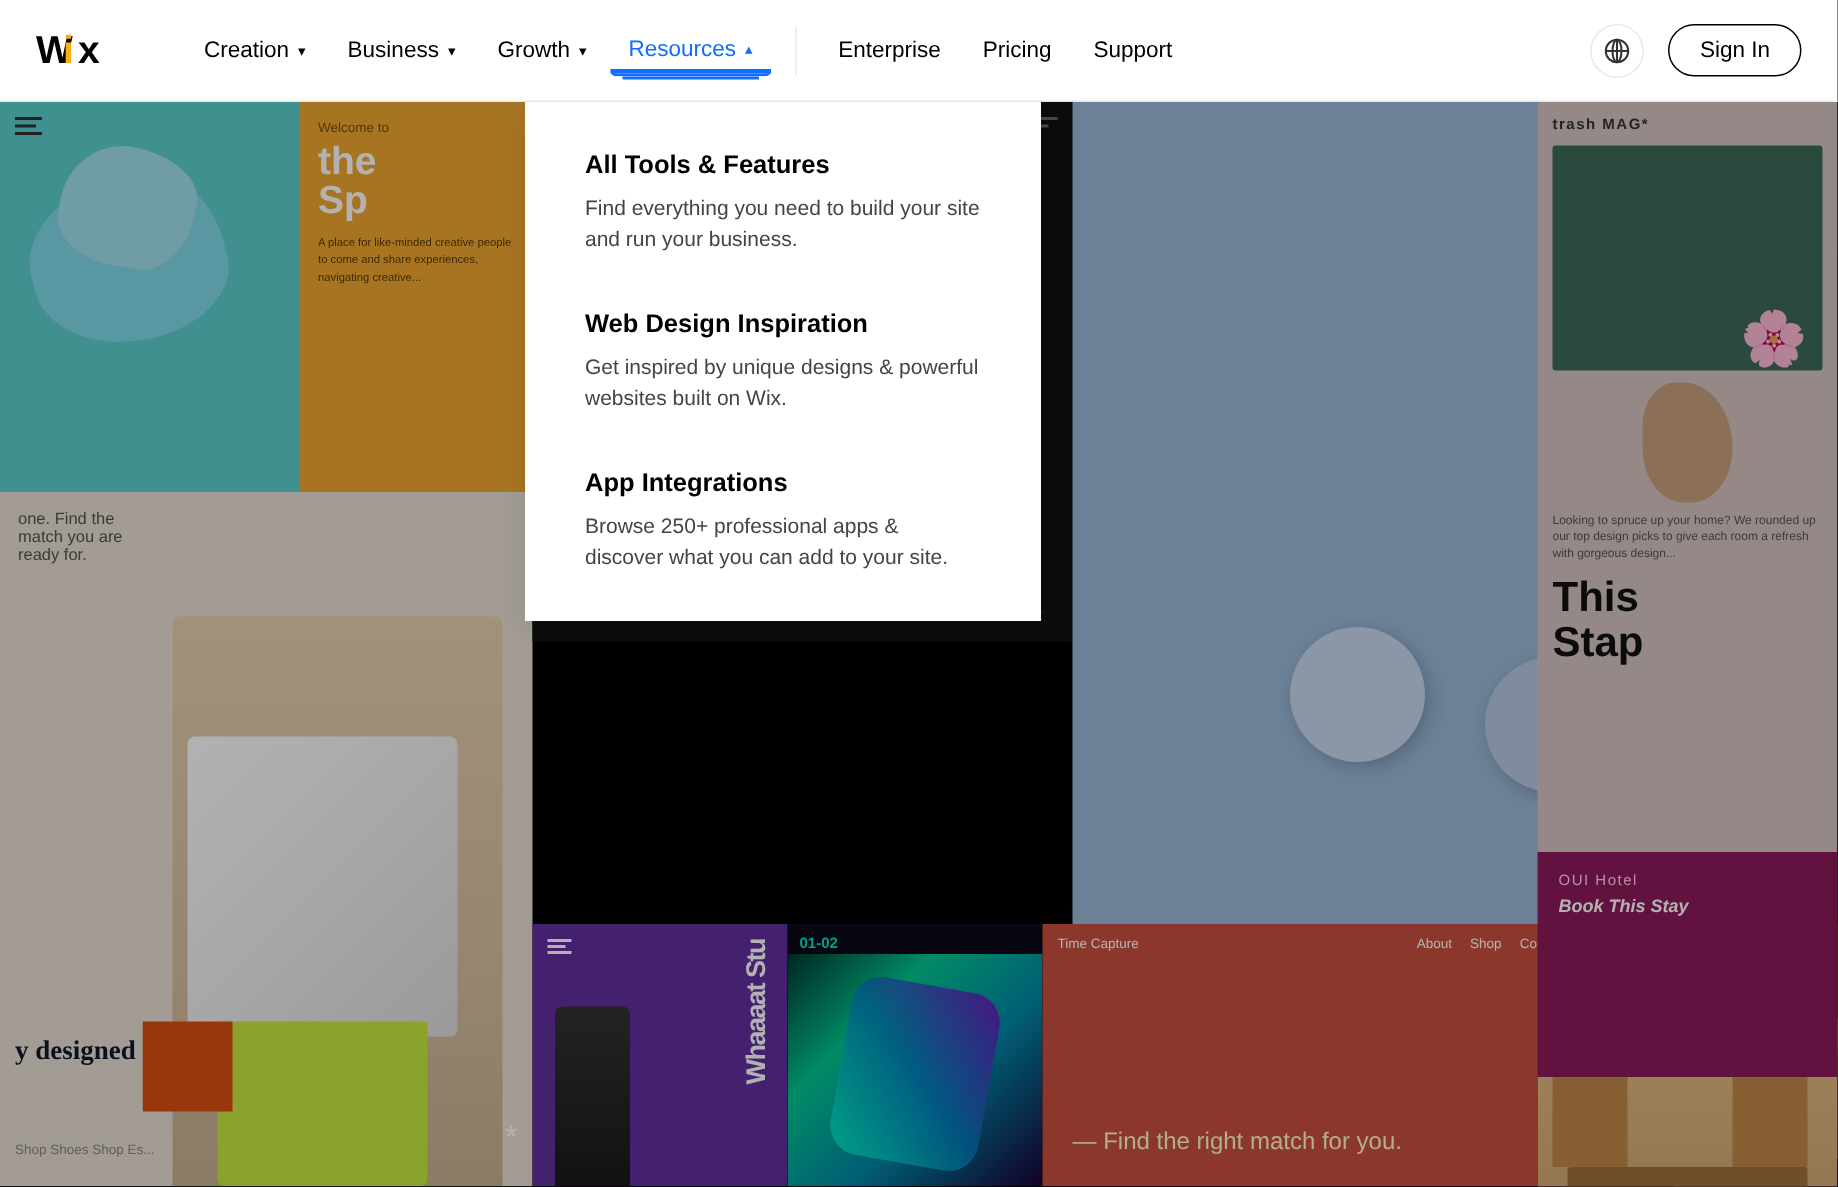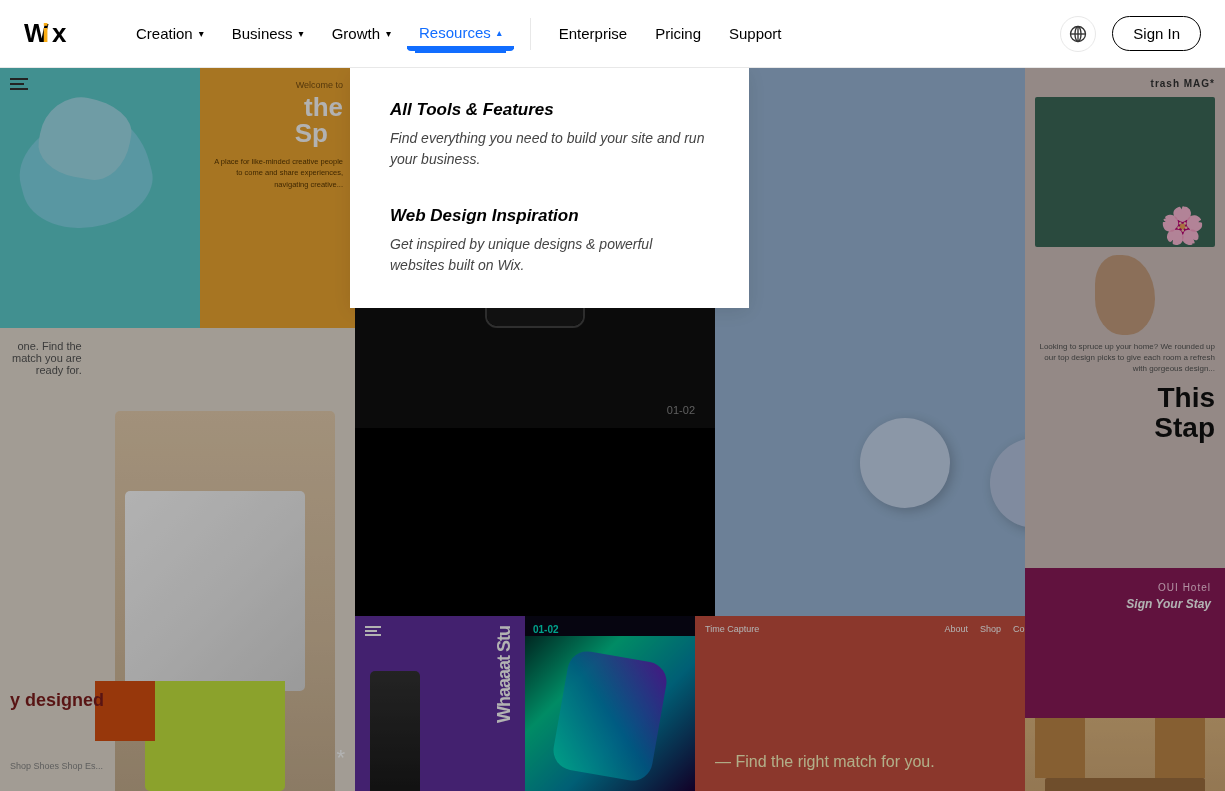--- a/index.html
+++ b/index.html
@@ -88,26 +88,25 @@
       left: 0;
       right: 0;
       bottom: 0;
       background: rgba(0,0,0,0.3);
       z-index: 500;
     }
     .dropdown-panel {
       position: fixed;
       top: 68px;
       left: 350px;
-      width: 399px;
+      width: 344px;
       background: #fff;
       z-index: 600;
       padding: 32px 40px;
       box-shadow: 0 4px 20px rgba(0,0,0,0.1);
-      font-style: italic;
     }
     .dropdown-item {
       margin-bottom: 36px;
       cursor: pointer;
     }
     .dropdown-item:last-child { margin-bottom: 0; }
     .dropdown-item-title {
       font-size: 17px;
       font-weight: 700;
       color: #000;
@@ -194,21 +193,21 @@
         <circle cx="12" cy="12" r="10"></circle>
         <ellipse cx="12" cy="12" rx="4" ry="10"></ellipse>
         <line x1="2" y1="12" x2="22" y2="12"></line>
         <line x1="12" y1="2" x2="12" y2="22"></line>
       </svg>
     </button>
     <button class="sign-in-btn">Sign In</button>
   </div>
 </nav>
 
-<div style="position:absolute; top:68px; left:0; right:0; bottom:0; background:#000; overflow:hidden;text-align:right;">
+<div style="position:absolute; top:68px; left:0; right:0; bottom:0; background:#000; overflow:hidden;">
 
   <div style="position:absolute; top:0; left:0; width:200px; height:260px; background:#5ecfcf; overflow:hidden;">
 
     <div style="position:absolute; top:50px; left:20px; width:130px; height:110px; background:#80d8e8; border-radius:60% 40% 50% 60%/50% 60% 40% 50%; transform:rotate(-15deg);"></div>
     <div style="position:absolute; top:30px; left:40px; width:90px; height:80px; background:#a0e0ec; border-radius:50% 60% 40% 50%/60% 40% 60% 40%; transform:rotate(10deg);"></div>
 
     <div style="position:absolute; top:10px; left:10px;">
       <div style="width:18px; height:2px; background:#333; margin-bottom:3px;"></div>
       <div style="width:14px; height:2px; background:#333; margin-bottom:3px;"></div>
       <div style="width:18px; height:2px; background:#333;"></div>
@@ -233,21 +232,21 @@
 
       <div style="position:absolute; bottom:0; left:20px; width:220px; height:380px; background:linear-gradient(to top, #c8b090 0%, #d8c0a0 40%, #e8d0b0 100%); border-radius:5px 5px 0 0;"></div>
 
       <div style="position:absolute; bottom:100px; left:30px; width:180px; height:200px; background:linear-gradient(135deg, #fff 0%, #f0f0f0 50%, #ddd 100%); border-radius:5px;"></div>
 
       <div style="position:absolute; bottom:0; left:50px; width:140px; height:110px; background:#c8e840; border-radius:0 0 5px 5px;"></div>
 
       <div style="position:absolute; bottom:50px; left:0; width:60px; height:60px; background:#d85010; border-radius:50;"></div>
     </div>
     <div style="position:absolute; bottom:20px; left:10px; font-size:9px; color:#888;">Shop Shoes  Shop Es...</div>
-    <div style="position:absolute; bottom:80px; left:10px; font-size:18px; font-weight:900; color:#7f1d1d;">y designed</div>
+    <div style="position:absolute; bottom:80px; left:10px; font-size:18px; font-weight:900; color:#0f172a;font-family:Liberation Serif, serif;">y designed</div>
     <div style="position:absolute; bottom:20px; right:10px; font-size:22px; color:#fff;">*</div>
   </div>
 
   <div style="position:absolute; top:0; left:355px; width:360px; height:360px; background:#111; overflow:hidden;">
 
     <div style="position:absolute; top:10px; right:10px;">
       <div style="width:20px; height:2px; background:#666; margin-bottom:3px;"></div>
       <div style="width:14px; height:2px; background:#666;"></div>
     </div>
 
@@ -335,21 +334,21 @@
     <div style="position:absolute; right:30px; bottom:-10px; width:160px; height:160px; background:linear-gradient(135deg, #f0e8e0, #e0d0c0); border-radius:40% 60% 50% 50%; transform:rotate(-10deg);"></div>
     <div style="position:absolute; right:80px; bottom:0; width:120px; height:130px; background:linear-gradient(135deg, #e8e0d8, #d8c8b8); border-radius:50% 40% 60% 50%; transform:rotate(20deg);"></div>
   </div>
 
   <div style="position:absolute; bottom:0; right:0; width:0; height:175px; background:#8b1a5a;">
     
   </div>
 
   <div style="position:absolute; top:500px; right:0; width:200px; height:290px; background:#8b1a5a; padding:14px; overflow:hidden;">
     <div style="font-size:10px; letter-spacing:1px; color:#ffd0e8; margin-bottom:4px;">OUI Hotel</div>
-    <div style="font-size:12px; font-weight:bold; font-style:italic; color:#fff; margin-bottom:8px;">Sign Your Stay</div>
+    <div style="font-size:12px; font-weight:bold; font-style:italic; color:#fff; margin-bottom:8px;">Book This Stay</div>
 
     <div style="position:absolute; bottom:0; left:0; right:0; height:140px; background:linear-gradient(to top, #c8a070, #e0b880); overflow:hidden;">
 
       <div style="position:absolute; bottom:0; left:20px; width:160px; height:80px; background:#a07040; border-radius:2px;"></div>
       <div style="position:absolute; bottom:80px; left:10px; width:50px; height:70px; background:#c08848; border-radius:5px 5px 0 0;"></div>
       <div style="position:absolute; bottom:80px; right:20px; width:50px; height:70px; background:#c08848; border-radius:5px 5px 0 0;"></div>
     </div>
   </div>
 
 </div>
@@ -361,14 +360,18 @@
   <div class="dropdown-item">
     <div class="dropdown-item-title">All Tools &amp; Features</div>
     <div class="dropdown-item-desc">Find everything you need to build your site and run your business.</div>
   </div>
 
   <div class="dropdown-item">
     <div class="dropdown-item-title">Web Design Inspiration</div>
     <div class="dropdown-item-desc">Get inspired by unique designs &amp; powerful websites built on Wix.</div>
   </div>
 
+  <div class="dropdown-item">
+    <div class="dropdown-item-title">App Integrations</div>
+    <div class="dropdown-item-desc">Browse 250+ professional apps &amp; discover what you can add to your site.</div>
+  </div>
 
 </div>
 
 </body></html>

